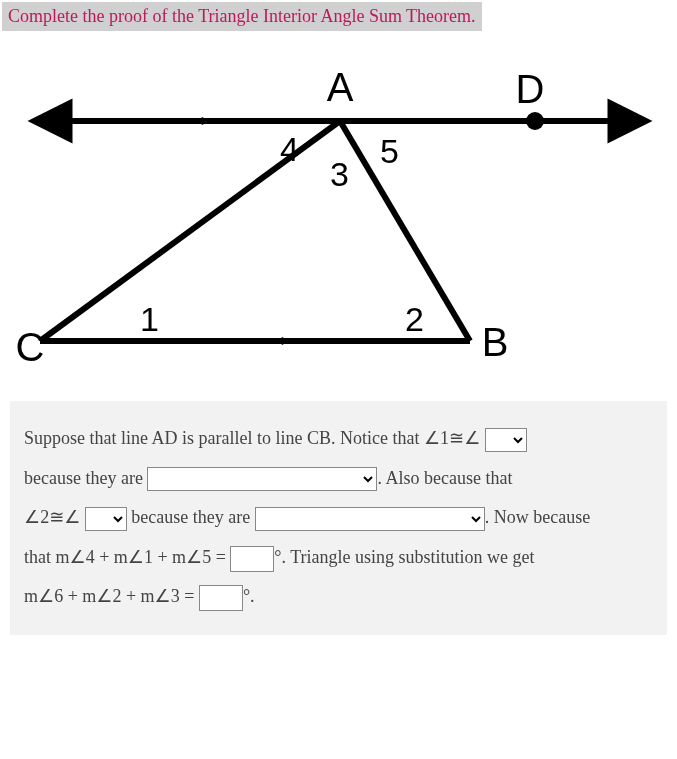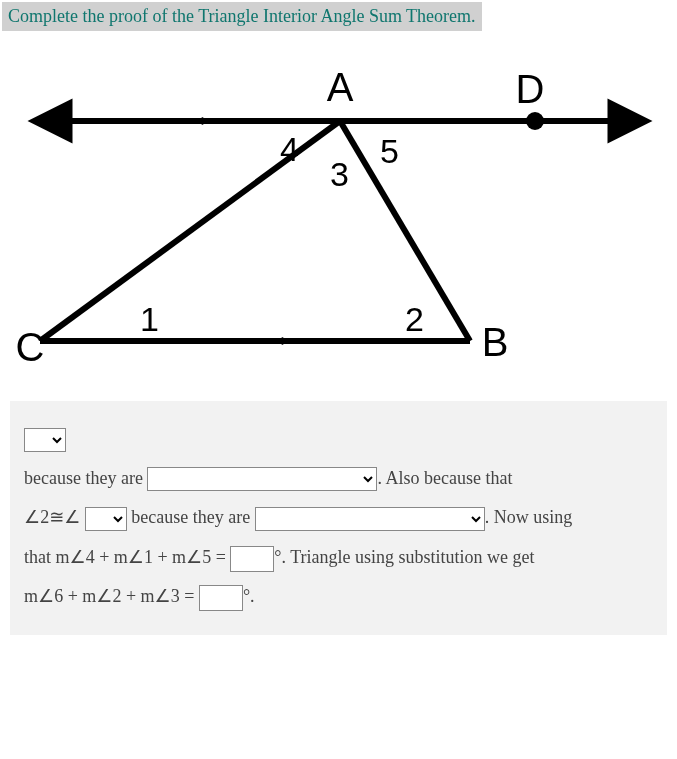--- a/index.html
+++ b/index.html
@@ -7,21 +7,21 @@
     padding: 0;
     font-family: Georgia, 'Times New Roman', serif;
     background: #ffffff;
     width: 677px;
     color: #333;
   }
   .title {
     background: #d0d0d0;
     padding: 4px 6px;
     font-size: 18px;
-    color: #0f766e;
+    color: #be185d;
     display: inline-block;
     margin: 2px 0 0 2px;
   }
   .diagram-wrap {
     padding: 20px 10px 10px 10px;
   }
   svg { display:block; }
   .proof-box {
     background: #f2f2f2;
     margin: 10px;
@@ -92,29 +92,30 @@
 
   <text x="270" y="110" font-size="34" font-family="Arial">4</text>
   <text x="320" y="135" font-size="34" font-family="Arial">3</text>
   <text x="370" y="112" font-size="34" font-family="Arial">5</text>
   <text x="130" y="280" font-size="34" font-family="Arial">1</text>
   <text x="395" y="280" font-size="34" font-family="Arial">2</text>
 </svg>
 </div>
 
 <div class="proof-box">
+  <span>Suppose that line AD is parallel to line CB. Notice that ∠1≅∠</span>
   <select class="inline small"><option></option></select>
   <br>
   <span>because they are </span>
   <select class="inline wide"><option></option></select><span>. Also because that</span>
   <br>
   <span>∠2≅∠</span>
   <select class="inline small"><option></option></select>
   <span> because they are </span>
-  <select class="inline wide"><option></option></select><span>. Now using</span>
+  <select class="inline wide"><option></option></select><span>. Now because</span>
   <br>
   <span>that m∠4 + m∠1 + m∠5 = </span>
   <input class="inline" type="text" style=""><span>°. Triangle using substitution we get</span>
   <br>
   <span>m∠6 + m∠2 + m∠3 = </span>
   <input class="inline" type="text" style=""><span>°.</span>
 
 </div>
 
 

